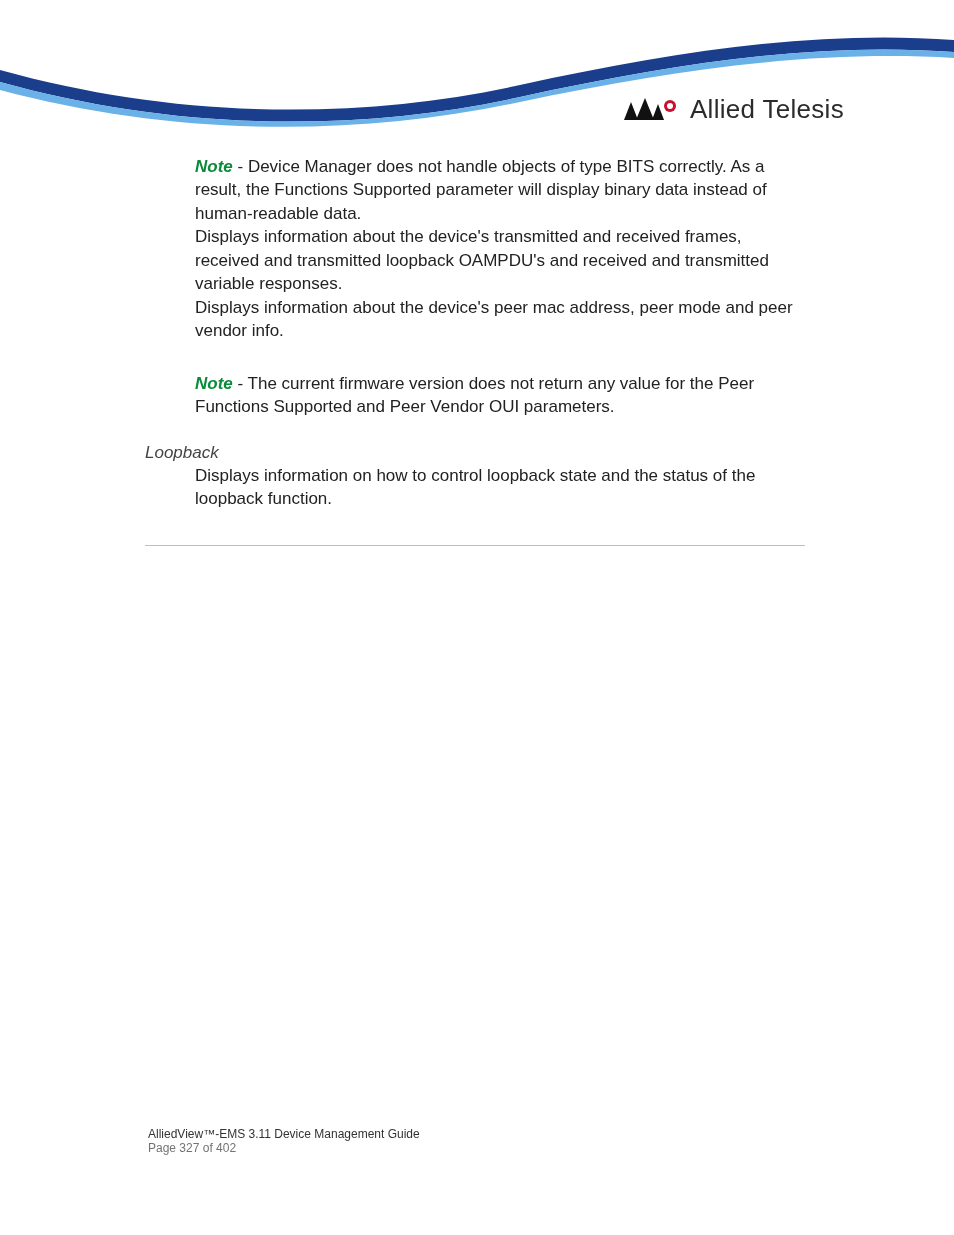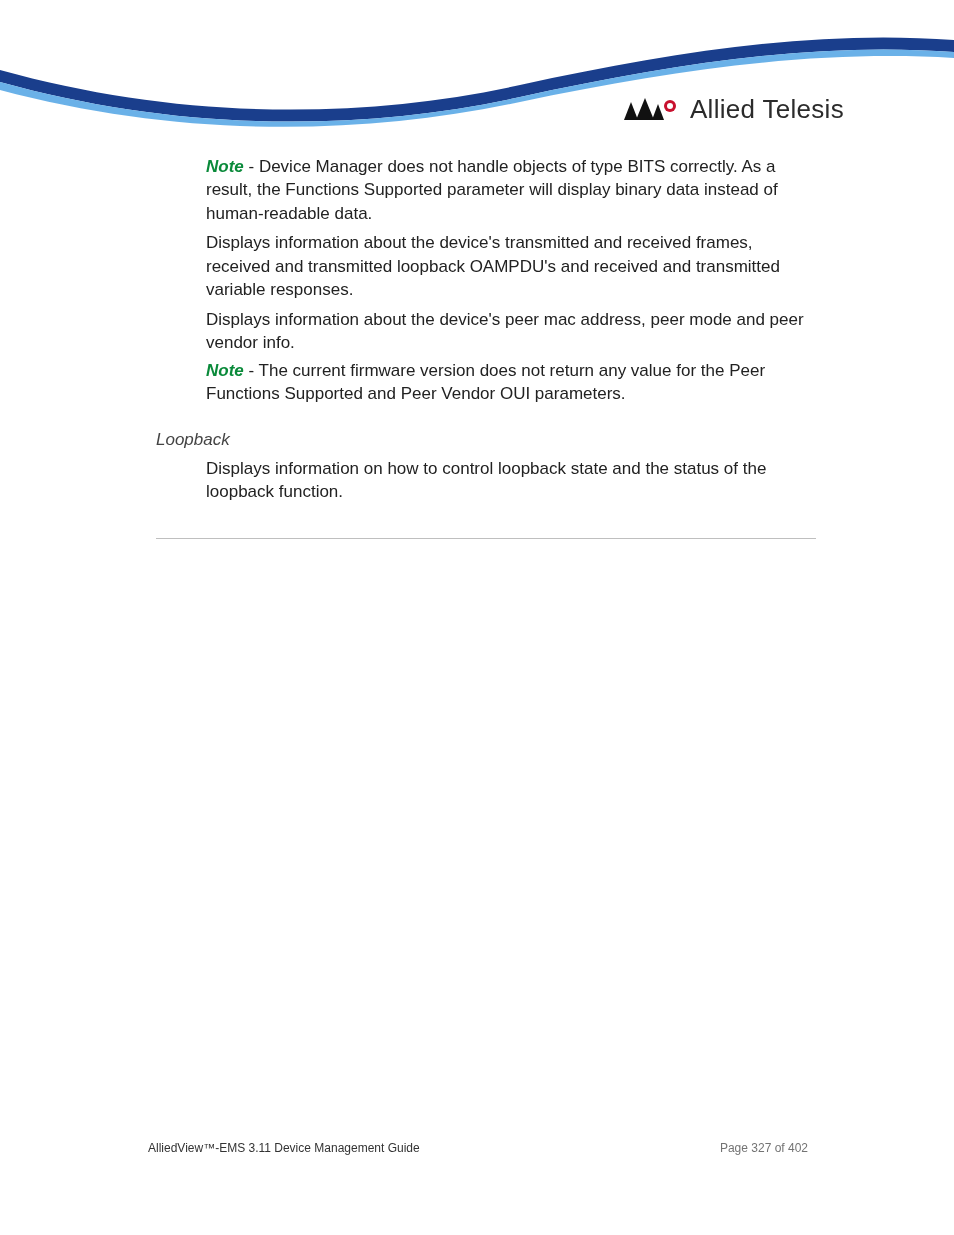--- a/index.html
+++ b/index.html
@@ -1,29 +1,29 @@
 <!DOCTYPE html>
 <html><head>
 <meta charset="utf-8">
 <style>
   * { box-sizing: border-box; margin: 0; padding: 0; }
   html, body { width: 954px; height: 1235px; background: #fff; font-family: "Gill Sans", "Gill Sans MT", "Segoe UI", Arial, sans-serif; color: #222; }
   .page { position: relative; width: 954px; height: 1235px; }
   .swoosh { position: absolute; top: 0; left: 0; width: 954px; height: 140px; }
   .logo { position: absolute; top: 94px; right: 110px; display: flex; align-items: center; gap: 10px; }
   .logo-text { font-size: 26px; color: #2b2b2b; letter-spacing: 0.3px; }
-  .content { position: absolute; top: 155px; left: 156px; width: 660px; font-size: 17px; line-height: 1.38; }
+  .content { position: absolute; top: 155px; left: 145px; width: 660px; font-size: 17px; line-height: 1.38; }
   .note-word { color: #0a8a3a; font-style: italic; font-weight: 600; }
   .indent { padding-left: 50px; }
   .section-label { font-style: italic; color: #444; margin-top: 22px; }
-  .para { margin-top: 6px; }
-  .gap { margin-top: 4px; }
+  .para { }
+  .gap { margin-top: 29px; }
   .rule { border: none; border-top: 1px solid #bfbfbf; margin-top: 34px; }
   .section-title { text-align: right; font-size: 19px; margin-top: 14px; color: #222; }
-  .footer { position: absolute; bottom: 80px; left: 148px; width: 660px; display: flex; justify-content: space-between; font-size: 12px; color: #333; }
+  .footer { position: absolute; bottom: 80px; left: 148px; width: 660px; display: flex; justify-content: space-between; font-size: 12px; color: #333; flex-direction: column; }
   .footer .page-num { color: #737373; }
 </style>
 </head>
 <body>
 
 <div class="page">
 
   <svg class="swoosh" viewBox="0 0 954 140" preserveAspectRatio="none">
     <path d="M0,70 C180,120 360,120 520,85 C680,50 820,30 954,40 L954,52 C820,42 680,62 520,97 C360,132 180,132 0,82 Z" fill="#1a3e8c"></path>
     <path d="M0,82 C180,132 360,132 520,97 C680,62 820,42 954,52 L954,58 C820,50 680,68 520,102 C360,136 180,138 0,90 Z" fill="#5aa9e6" opacity="0.9"></path>

